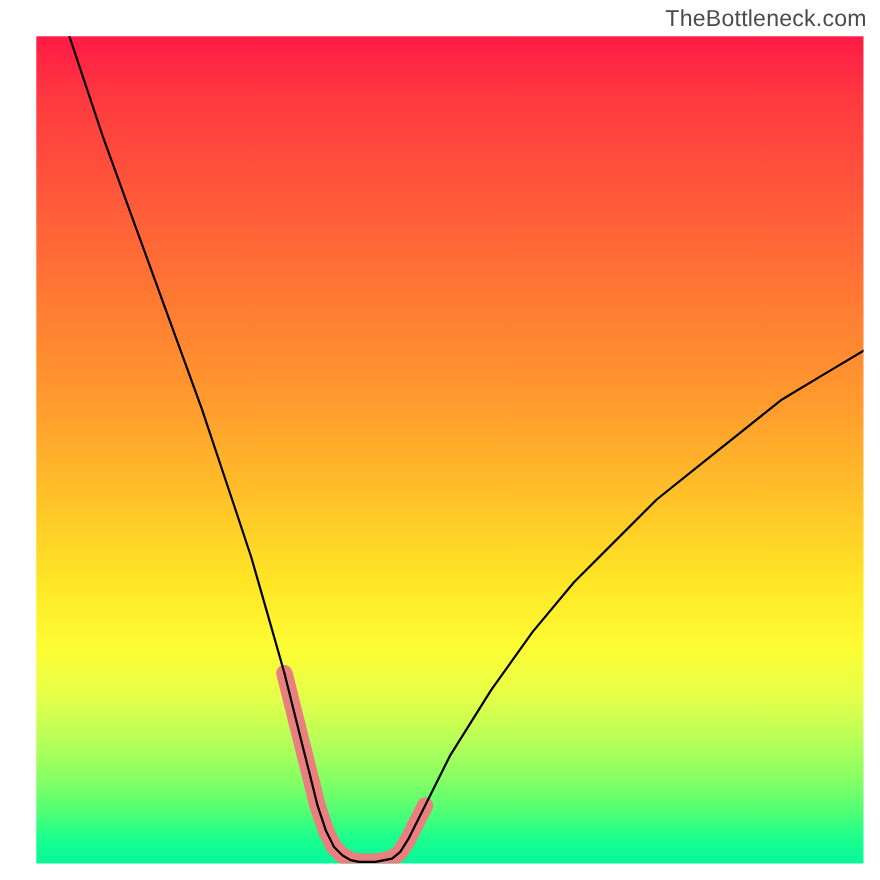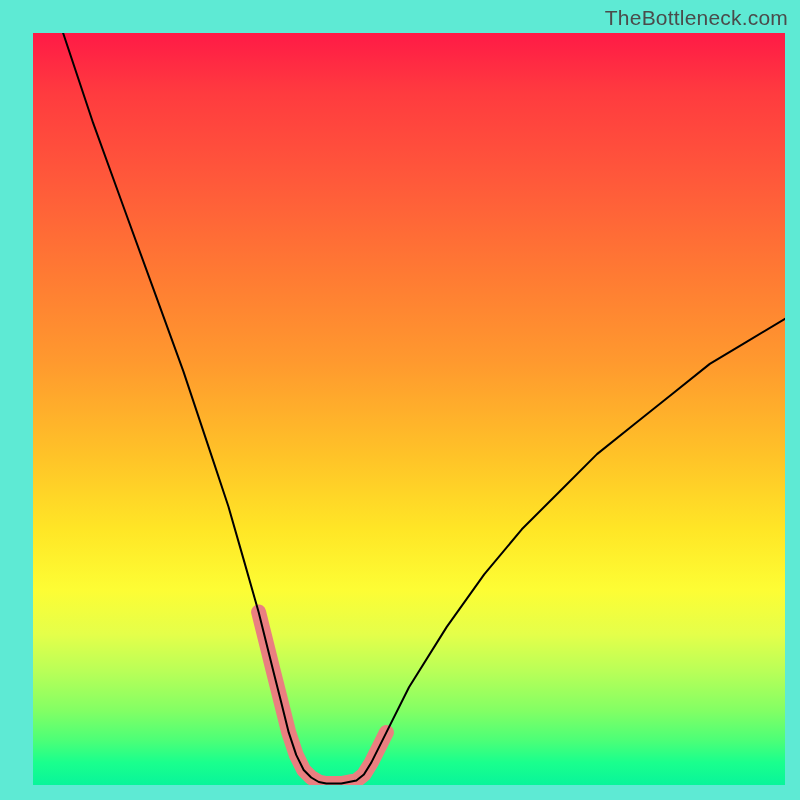--- a/index.html
+++ b/index.html
@@ -10,21 +10,21 @@
     background: #000;
     overflow: hidden;
     font-family: Arial, Helvetica, sans-serif;
   }
   .frame {
     position: absolute;
     left: 0;
     top: 0;
     width: 800px;
     height: 800px;
-    background: #5eead4;
+    background: #ffffff;
     text-align: right;
   }
   .plot-area {
     position: absolute;
     left: 33px;
     top: 33px;
     width: 752px;
     height: 752px;
     
     background: linear-gradient(

